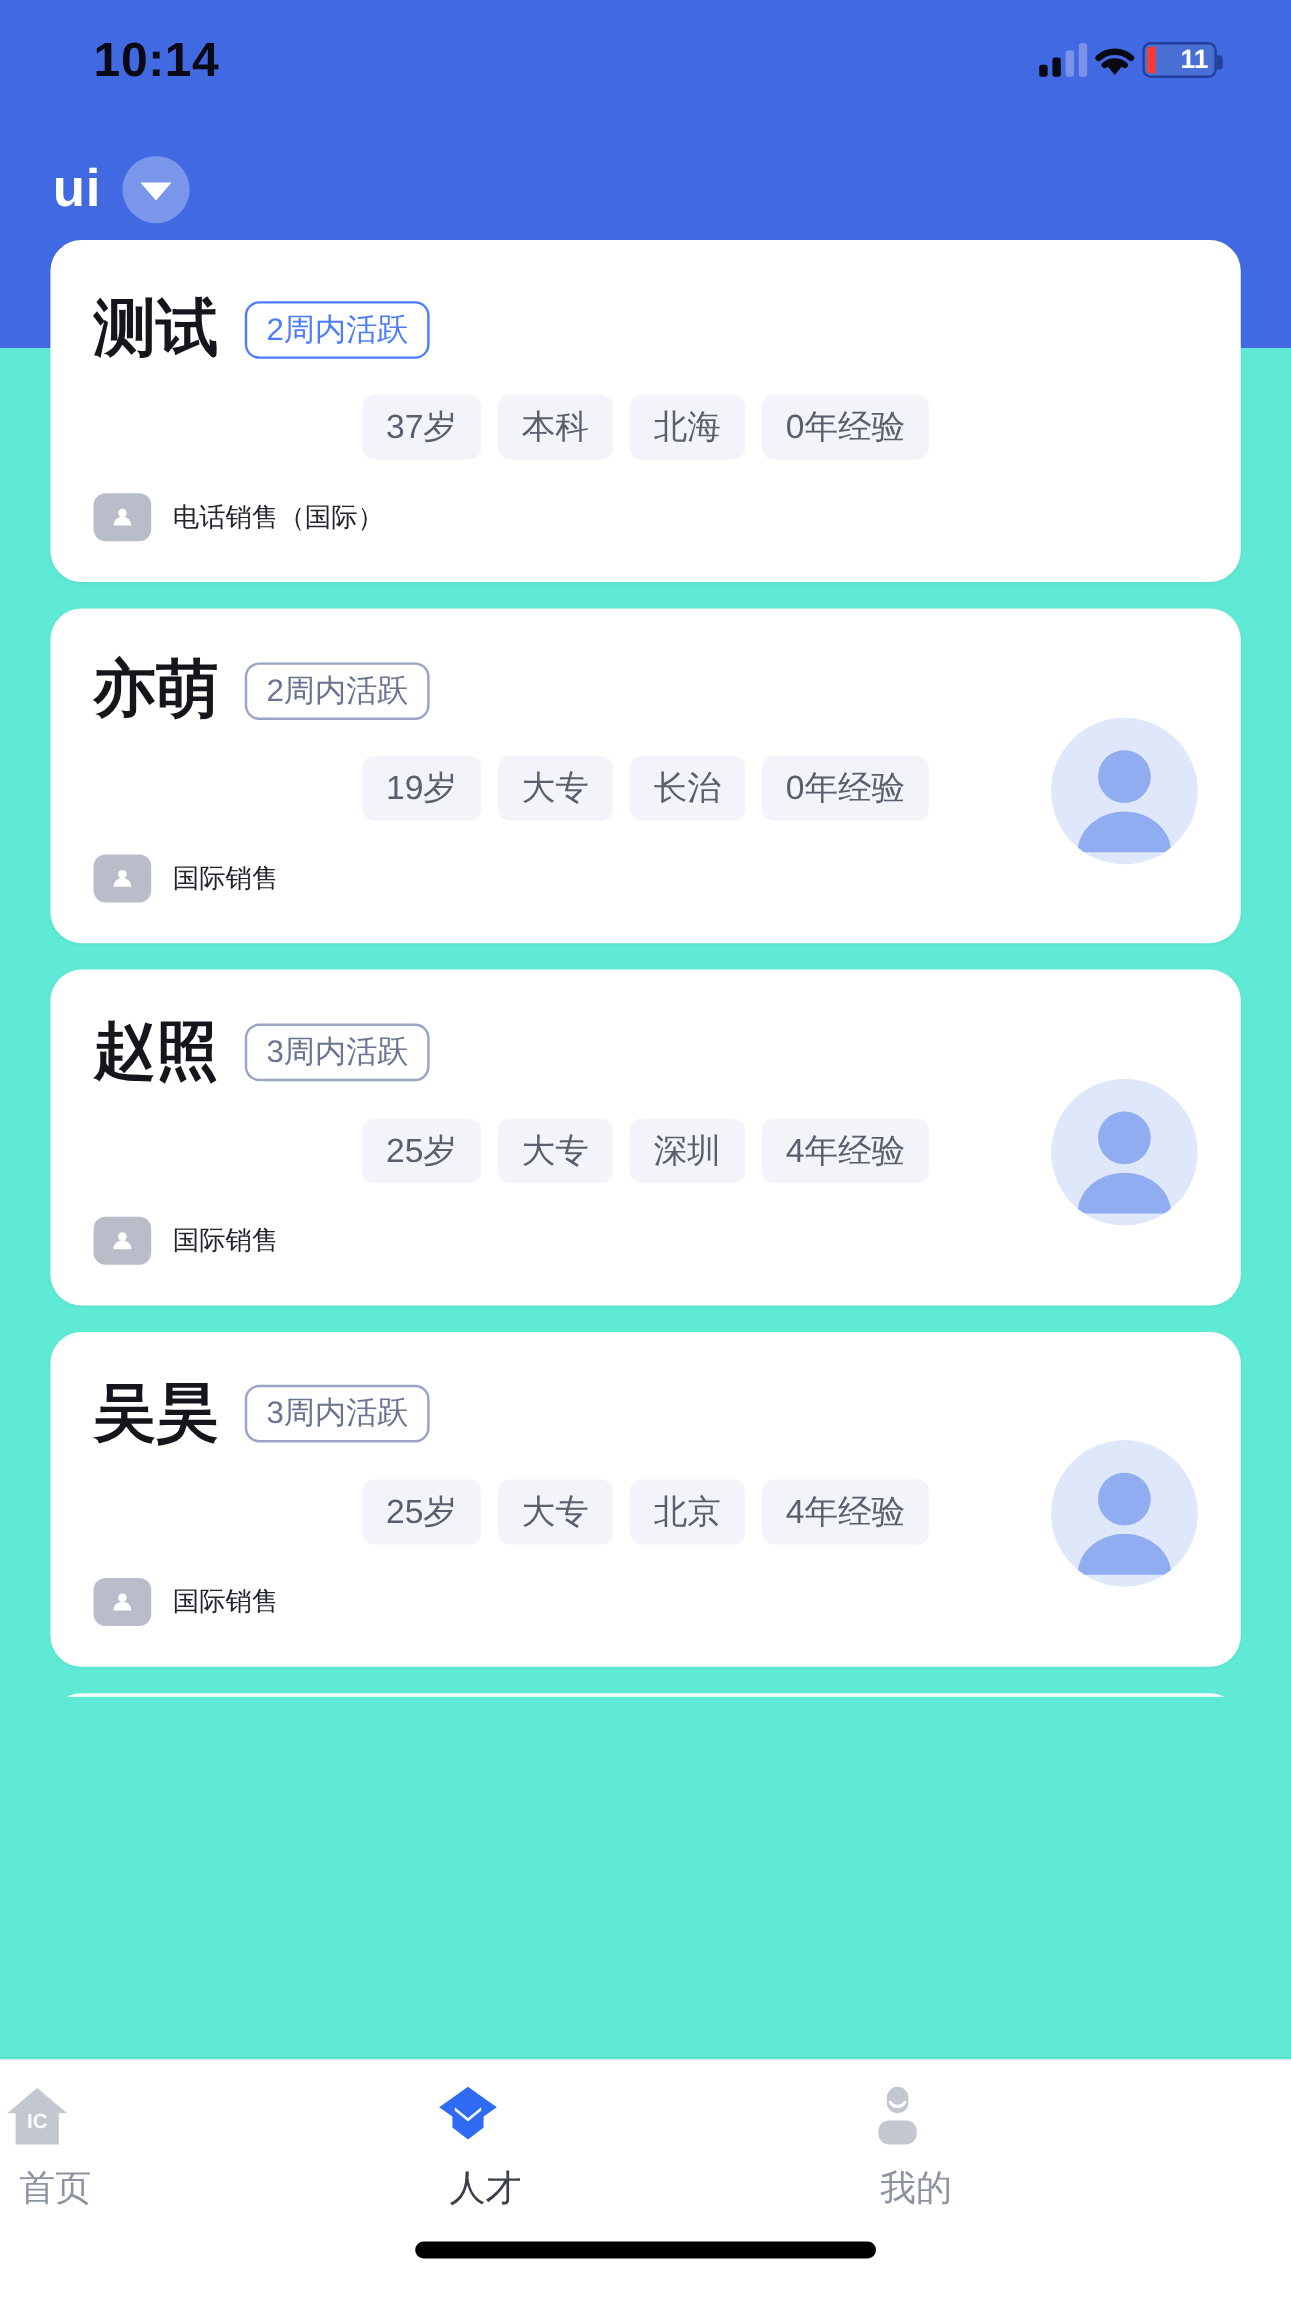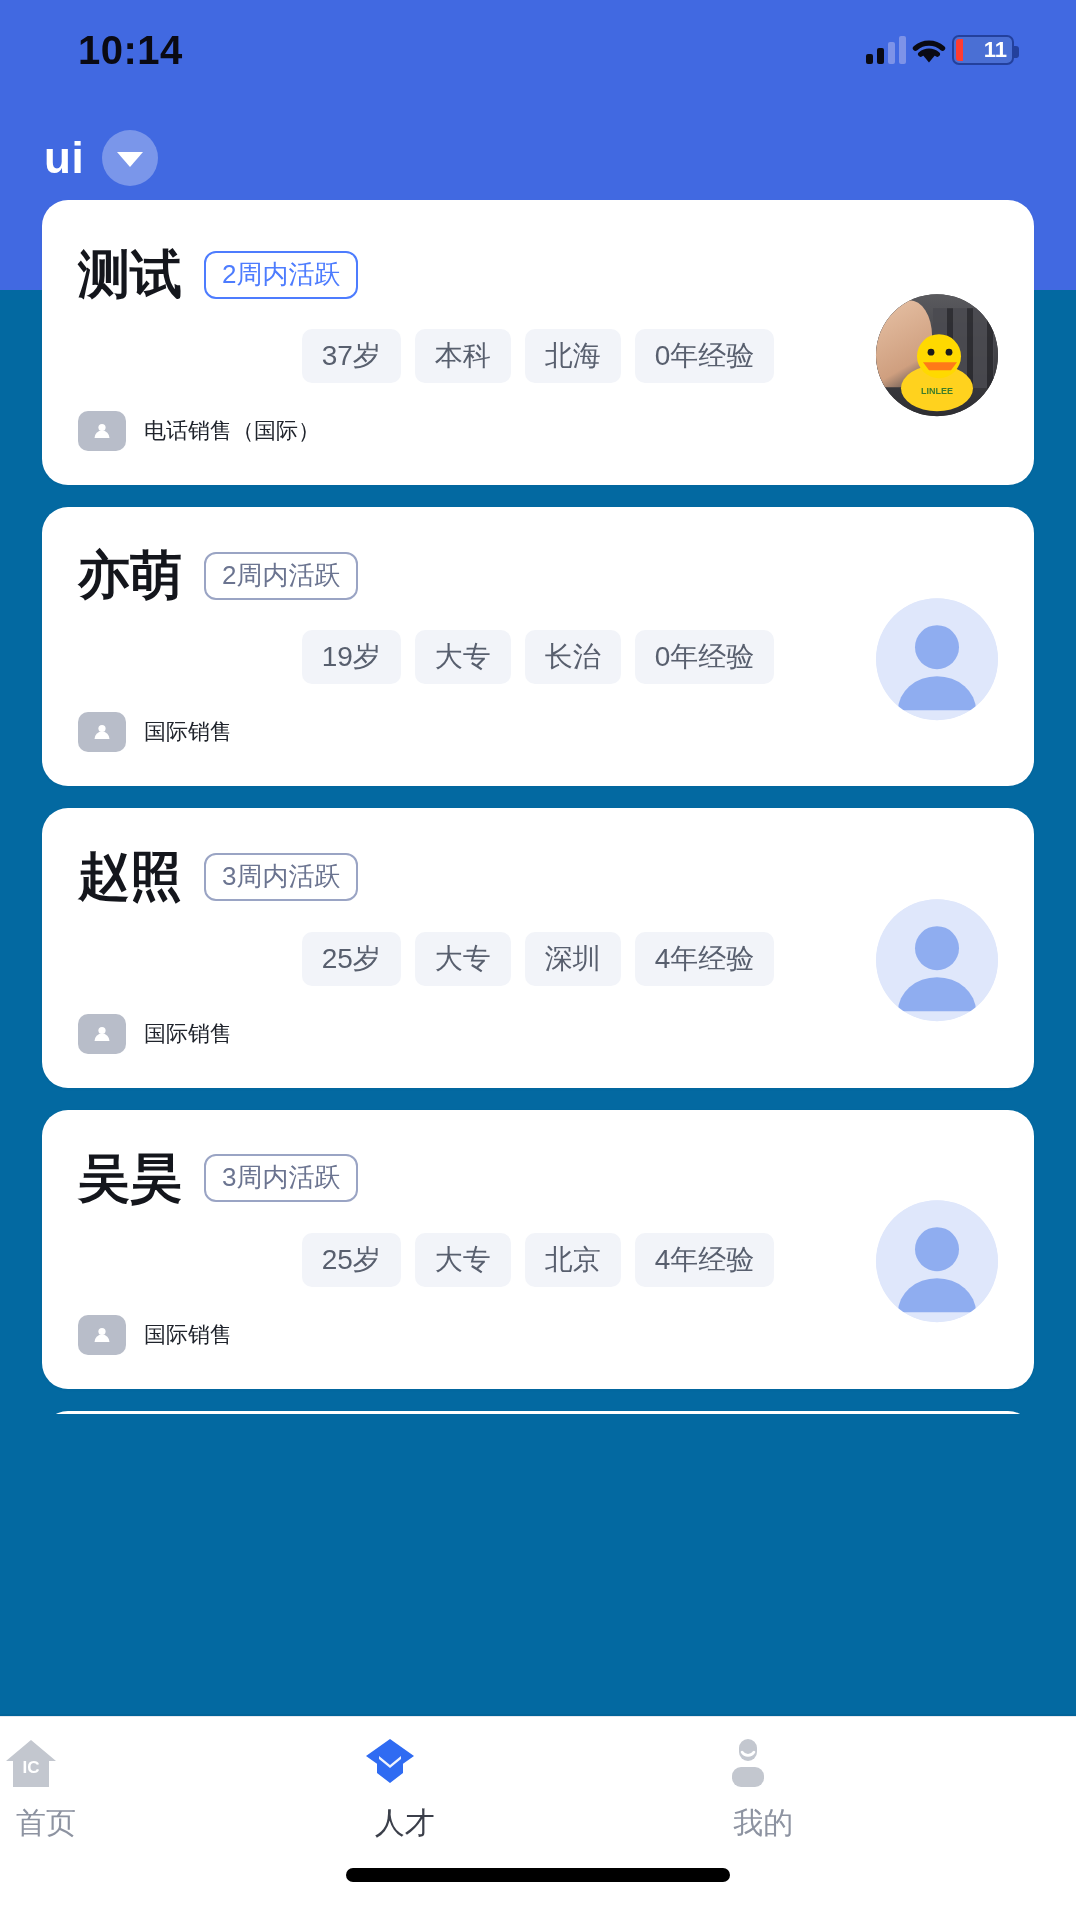--- a/index.html
+++ b/index.html
@@ -1,21 +1,21 @@
 <!DOCTYPE html>
 <html><head>
 <meta charset="utf-8">
 <style>
   * { margin:0; padding:0; box-sizing:border-box; }
   html, body {
     width:1076px; height:1916px;
     font-family:"Liberation Sans","DejaVu Sans",sans-serif;
     background:#f2f4f8; overflow:hidden;
   }
-  #phone { position:relative; width:1076px; height:1916px; background:#0369a1; }
+  #phone { position:relative; width:1076px; height:1916px; background:#5eead4; }
 
   
   .hero {
     position:absolute; left:0; top:0; width:1076px; height:290px;
     background:#4169e1;
     border-bottom-left-radius:0; border-bottom-right-radius:0;
   }
   .statusbar {
     position:absolute; left:0; top:0; width:1076px; height:100px;
     display:flex; align-items:center; justify-content:space-between;
@@ -191,31 +191,20 @@
         </div>
         <div class="jobrow">
           <span class="job-icon">
             <svg viewBox="0 0 24 24">
               <circle cx="12" cy="8.5" r="3.6" fill="#ffffff"></circle>
               <path d="M4.5 19 a7.5 7.5 0 0 1 15 0 Z" fill="#ffffff"></path>
             </svg>
           </span>
           <span class="job-title">电话销售（国际）</span>
         </div>
-        <div class="avatar photo">
-          <div class="kb"></div>
-          <svg class="duck" viewBox="0 0 96 86">
-            <ellipse cx="48" cy="62" rx="36" ry="23" fill="#ffd21e"></ellipse>
-            <circle cx="50" cy="30" r="22" fill="#ffd900"></circle>
-            <circle cx="42" cy="26" r="3.4" fill="#1b1b1b"></circle>
-            <circle cx="60" cy="26" r="3.4" fill="#1b1b1b"></circle>
-            <path d="M34 36 h34 l-6 8 h-22 Z" fill="#ff7a18"></path>
-            <text x="48" y="68" font-size="9" font-weight="700" fill="#3f7d2a" text-anchor="middle" font-family="Liberation Sans, sans-serif">LINLEE</text>
-          </svg>
-        </div>
       </div>
       <div class="card">
         <div class="card-head">
           <div class="cand-name">亦萌</div>
           <div class="badge muted">2周内活跃</div>
         </div>
         <div class="tagrow">
           <span class="tag">19岁</span>
           <span class="tag">大专</span>
           <span class="tag">长治</span>

